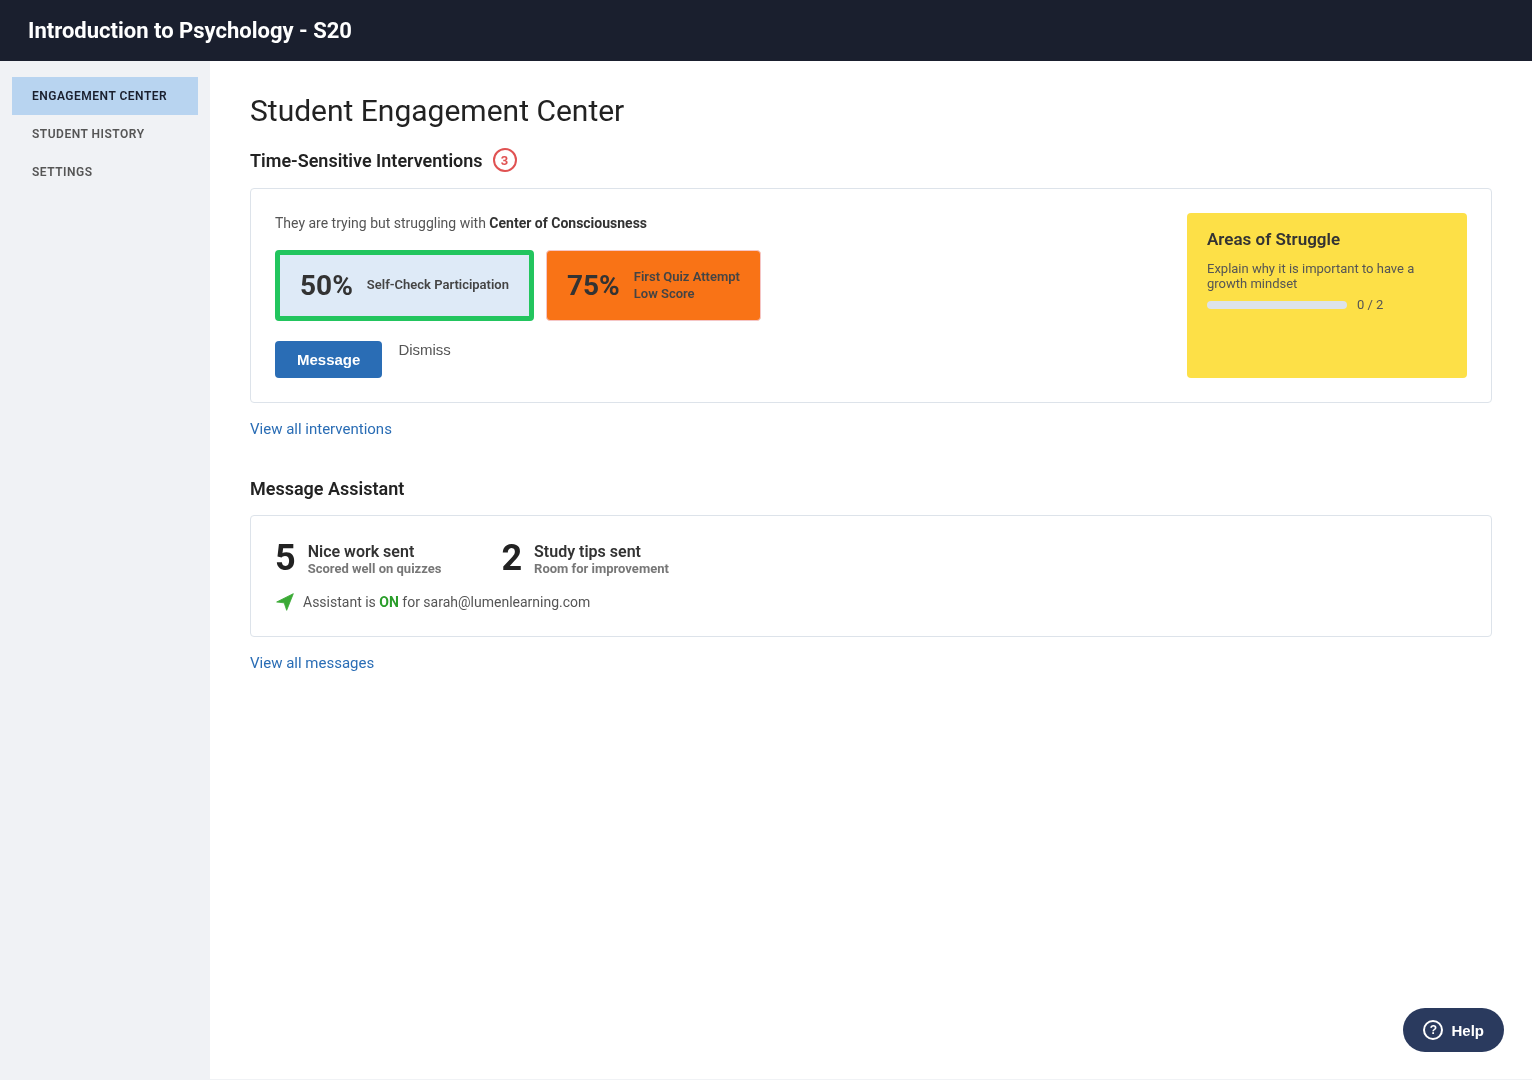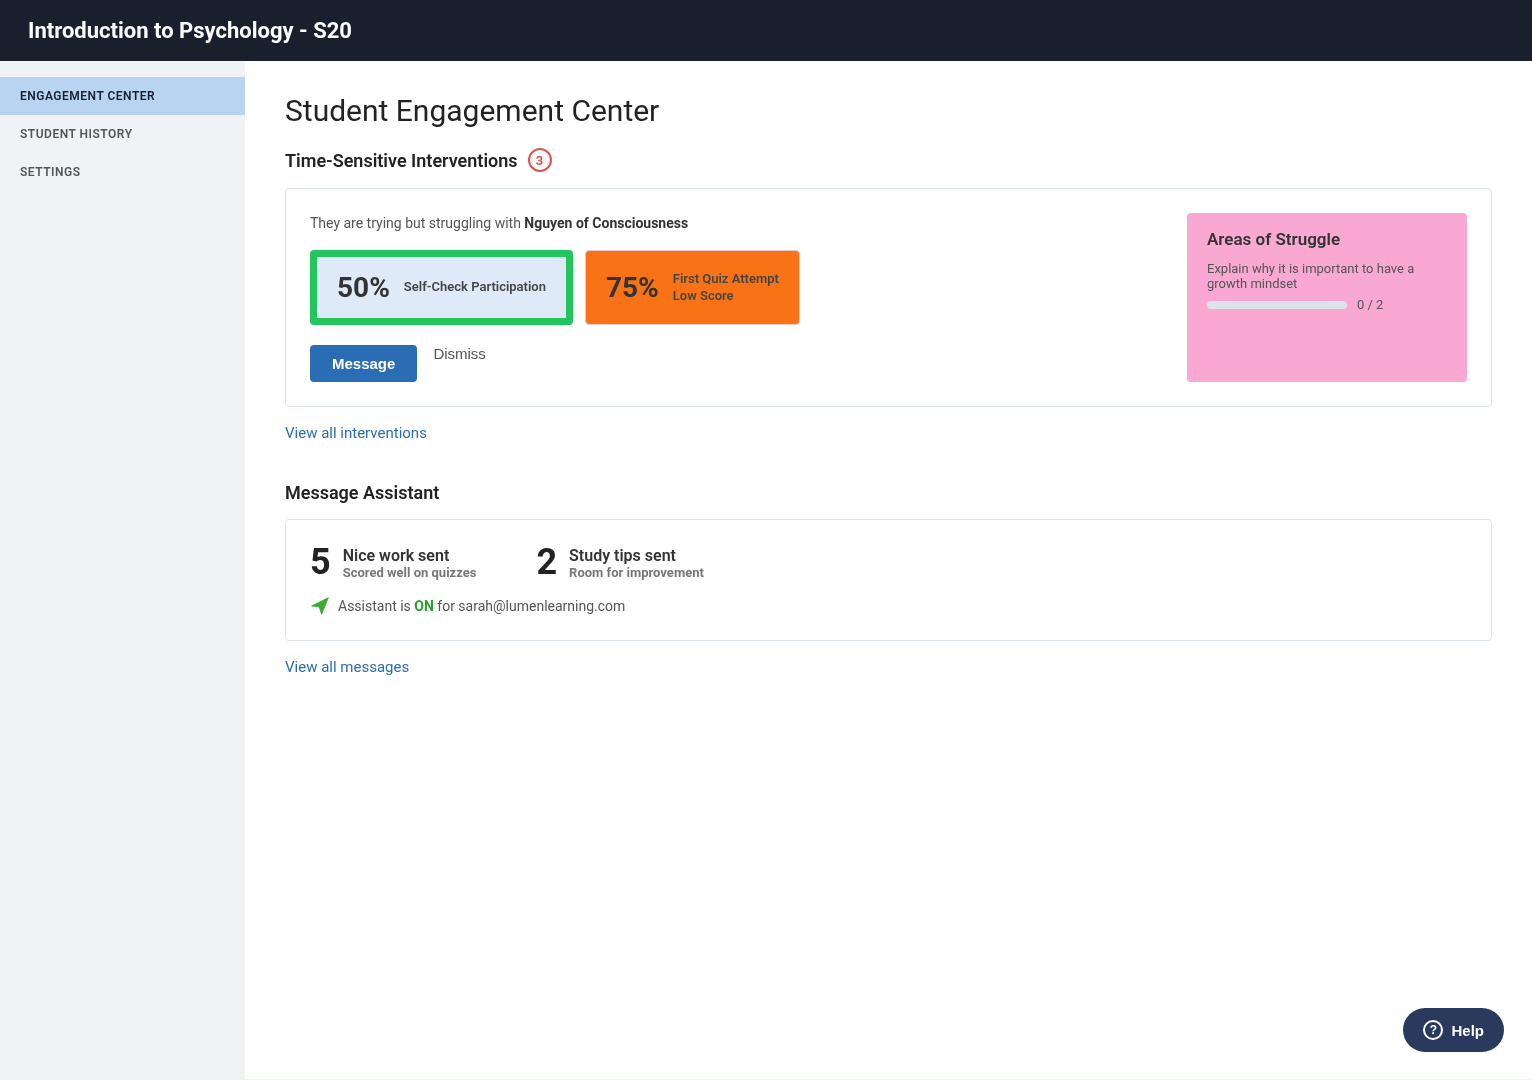--- a/index.html
+++ b/index.html
@@ -12,23 +12,23 @@
       font-size: 22px;
       font-weight: 700;
     }
 
     .main-layout {
       display: flex;
       min-height: calc(1080px - 62px);
     }
 
     .sidebar {
-      width: 245px;
+      width: 210px;
       background: #f0f2f5;
-      padding: 16px 0;
+      padding: 16px 12px;
       flex-shrink: 0;
     }
 
     .sidebar-item {
       padding: 12px 20px;
       font-size: 12px;
       font-weight: 600;
       letter-spacing: 0.5px;
       color: #555;
       cursor: pointer;
@@ -88,21 +88,21 @@
       display: flex;
       gap: 40px;
     }
 
     .intervention-left {
       flex: 1;
     }
 
     .intervention-right {
       width: 280px;
-      background: #f9a8d4;
+      background: #fde047;
       border-radius: 4px;
       padding: 16px 20px;
     }
 
     .student-name {
       font-size: 18px;
       font-weight: 600;
       color: #222;
       margin-bottom: 6px;
     }
@@ -129,21 +129,21 @@
       border-radius: 4px;
       padding: 14px 20px;
       display: flex;
       align-items: center;
       gap: 14px;
       min-width: 160px;
     }
 
     .stat-box.blue {
       background: #deeaf7;
-      border: 7px solid #22c55e;
+      border: 5px solid #22c55e;
     }
 
     .stat-box.pink {
       background: #f97316;
       border: 1px solid #f5c6c6;
     }
 
     .stat-percent {
       font-size: 28px;
       font-weight: 700;
@@ -347,21 +347,21 @@
       <div class="section-title">
         <span>Time-Sensitive Interventions</span>
         <span class="badge">3</span>
       </div>
 
       <div class="card">
         <div class="intervention-card">
 
           <div class="intervention-left">
             <div class="student-desc">
-              <span>They are trying but struggling with </span><strong>Nguyen of Consciousness</strong>
+              <span>They are trying but struggling with </span><strong>Center of Consciousness</strong>
             </div>
 
             <div class="stats-row">
               <div class="stat-box blue">
                 <span class="stat-percent">50%</span>
                 <span class="stat-label">Self-Check Participation</span>
               </div>
               <div class="stat-box pink">
                 <span class="stat-percent">75%</span>
                 <span class="stat-label">

